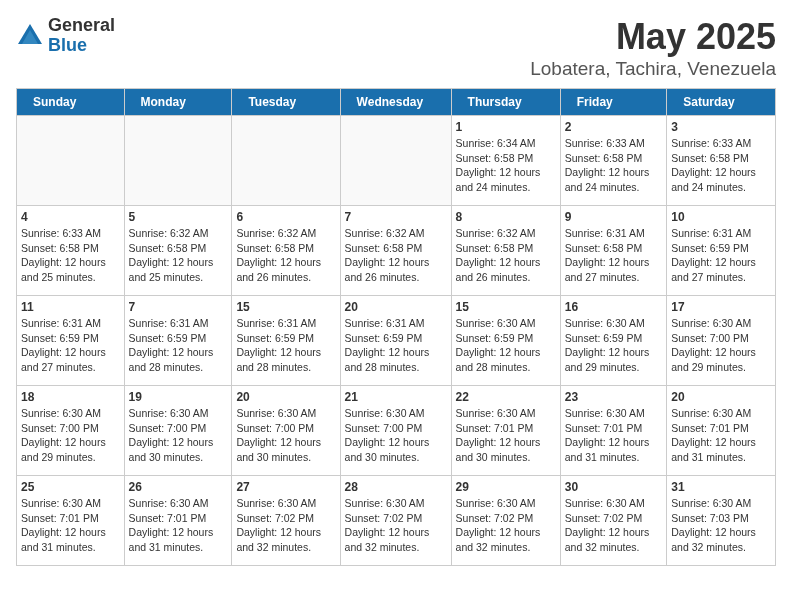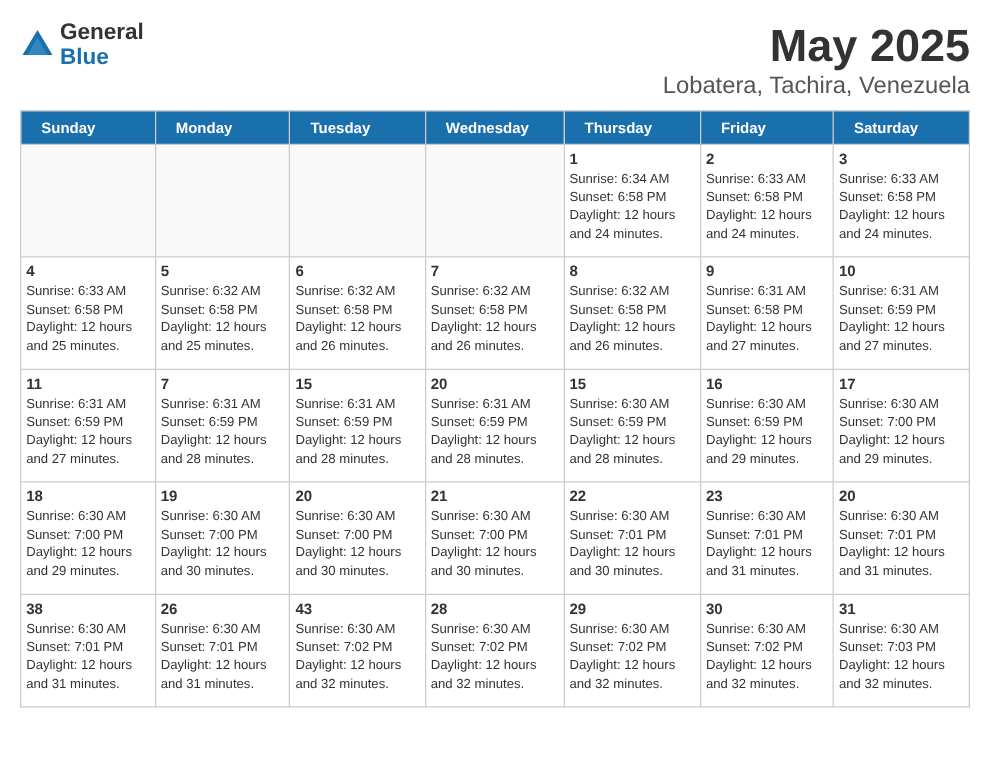--- a/index.html
+++ b/index.html
@@ -300,35 +300,35 @@
         <td>
           <div class="day-number">20</div>
           <div class="day-info" style="white-space: pre-line;">Sunrise: 6:30 AM
 Sunset: 7:01 PM
 Daylight: 12 hours
 and 31 minutes.</div>
         </td>
       </tr>
       <tr>
         <td>
-          <div class="day-number">38</div>
+          <div class="day-number">25</div>
           <div class="day-info" style="white-space: pre-line;">Sunrise: 6:30 AM
 Sunset: 7:01 PM
 Daylight: 12 hours
 and 31 minutes.</div>
         </td>
         <td>
           <div class="day-number">26</div>
           <div class="day-info" style="white-space: pre-line;">Sunrise: 6:30 AM
 Sunset: 7:01 PM
 Daylight: 12 hours
 and 31 minutes.</div>
         </td>
         <td>
-          <div class="day-number">43</div>
+          <div class="day-number">27</div>
           <div class="day-info" style="white-space: pre-line;">Sunrise: 6:30 AM
 Sunset: 7:02 PM
 Daylight: 12 hours
 and 32 minutes.</div>
         </td>
         <td>
           <div class="day-number">28</div>
           <div class="day-info" style="white-space: pre-line;">Sunrise: 6:30 AM
 Sunset: 7:02 PM
 Daylight: 12 hours

